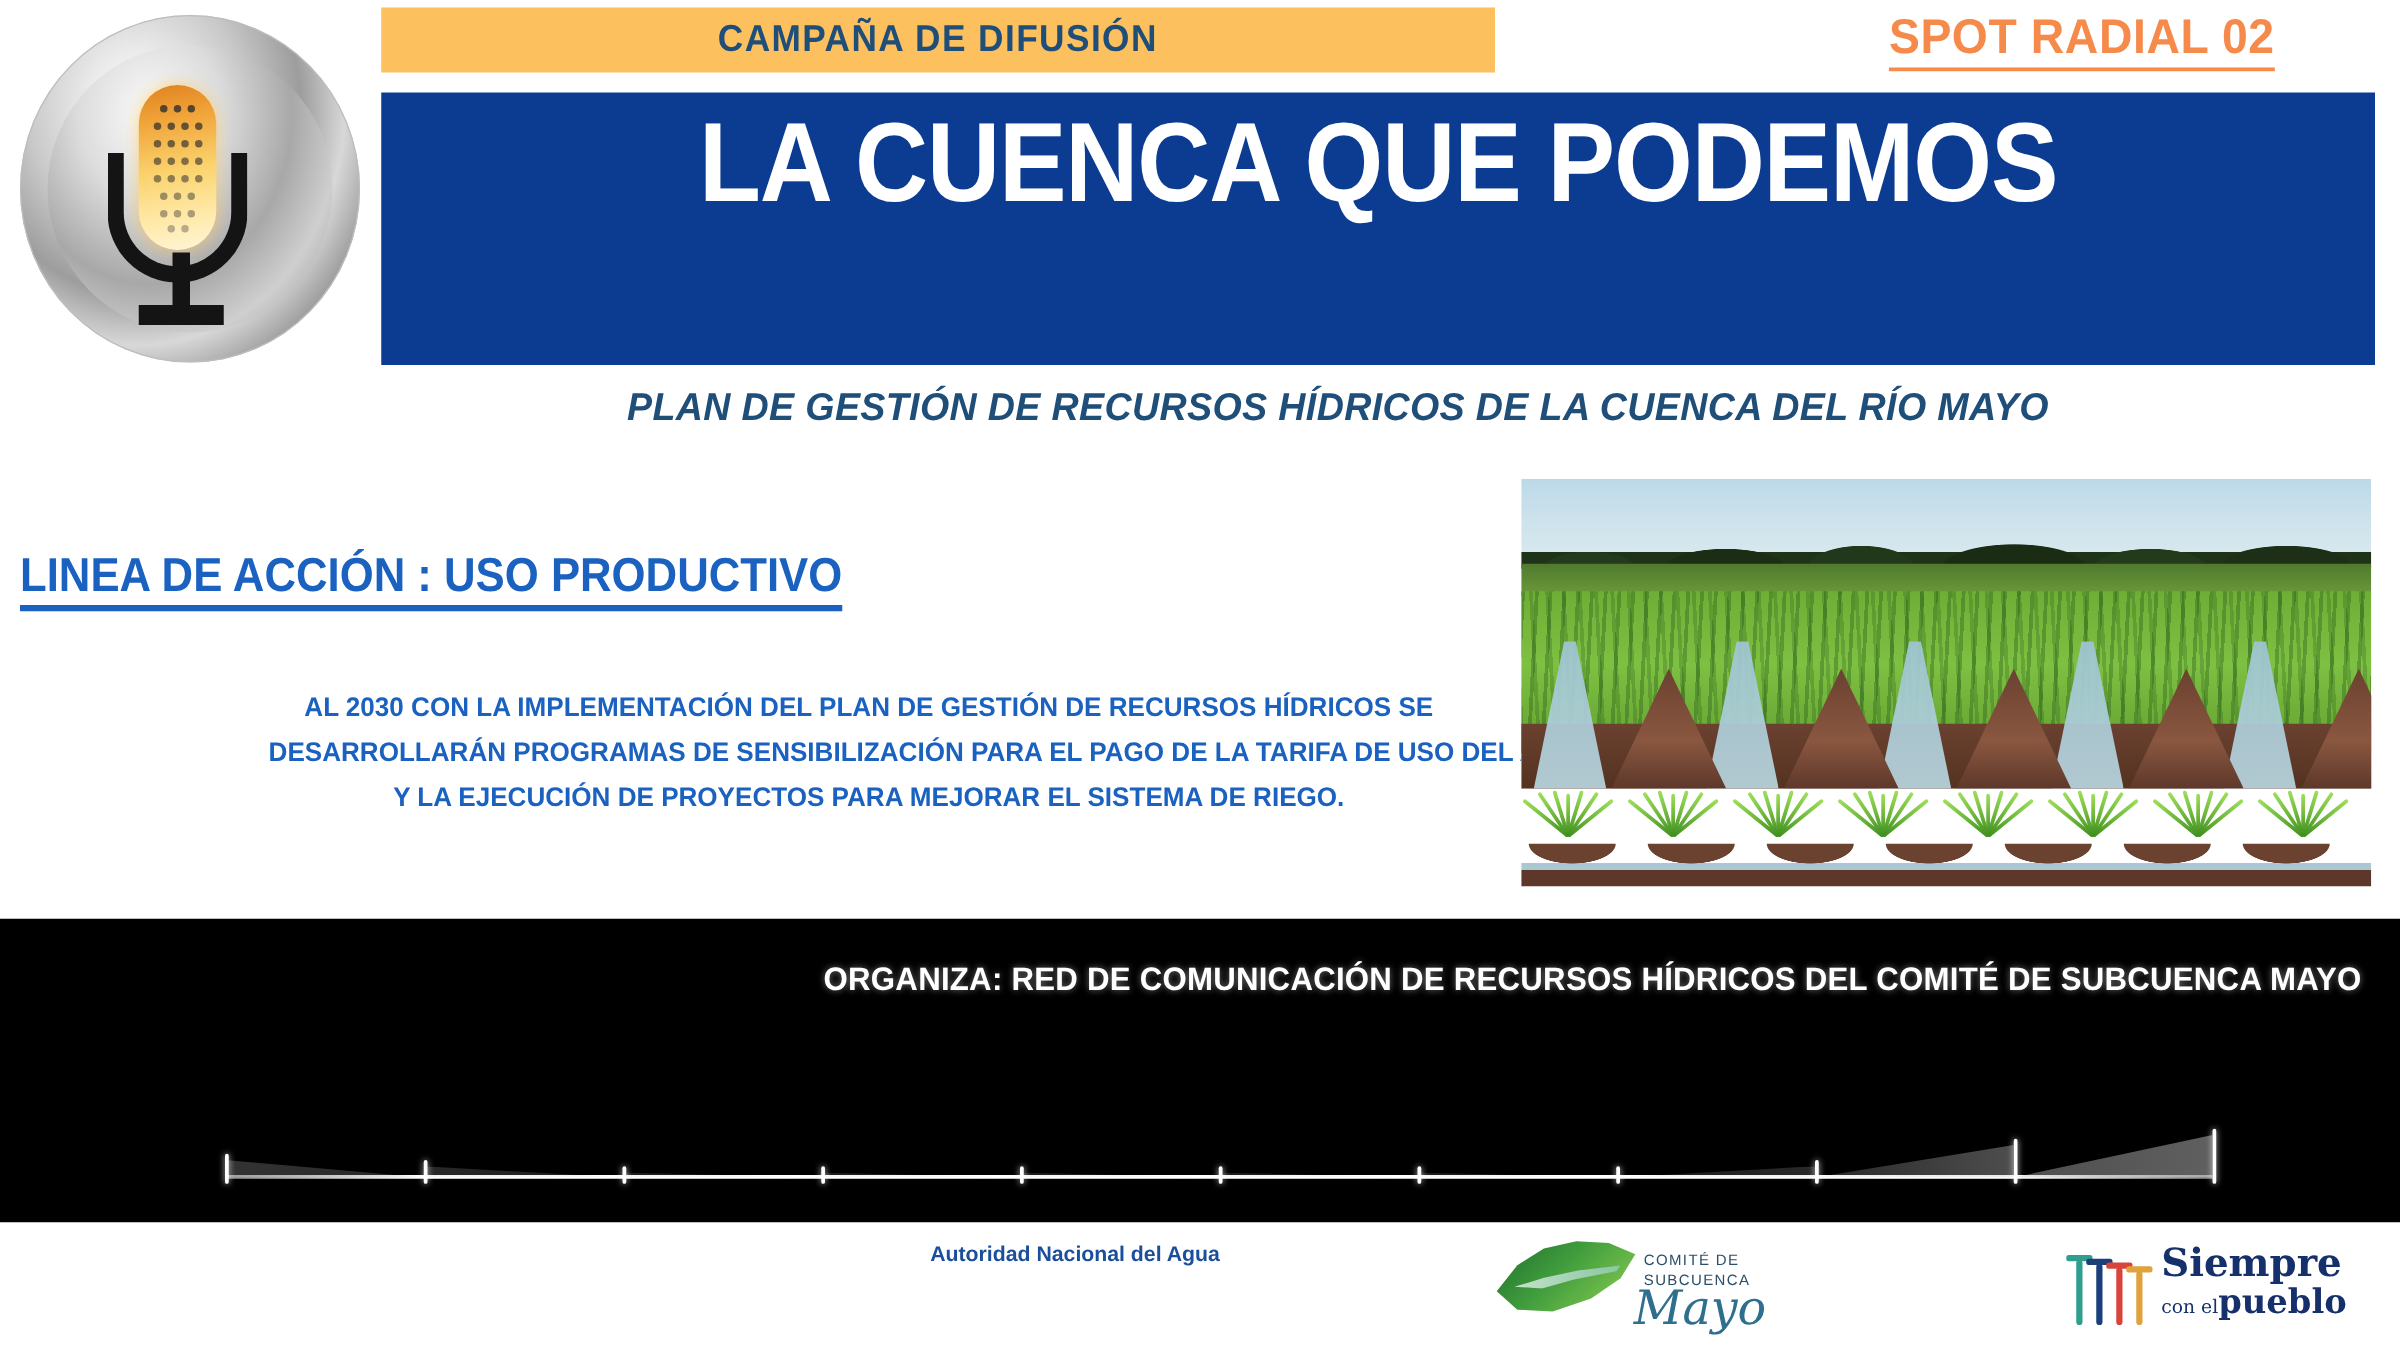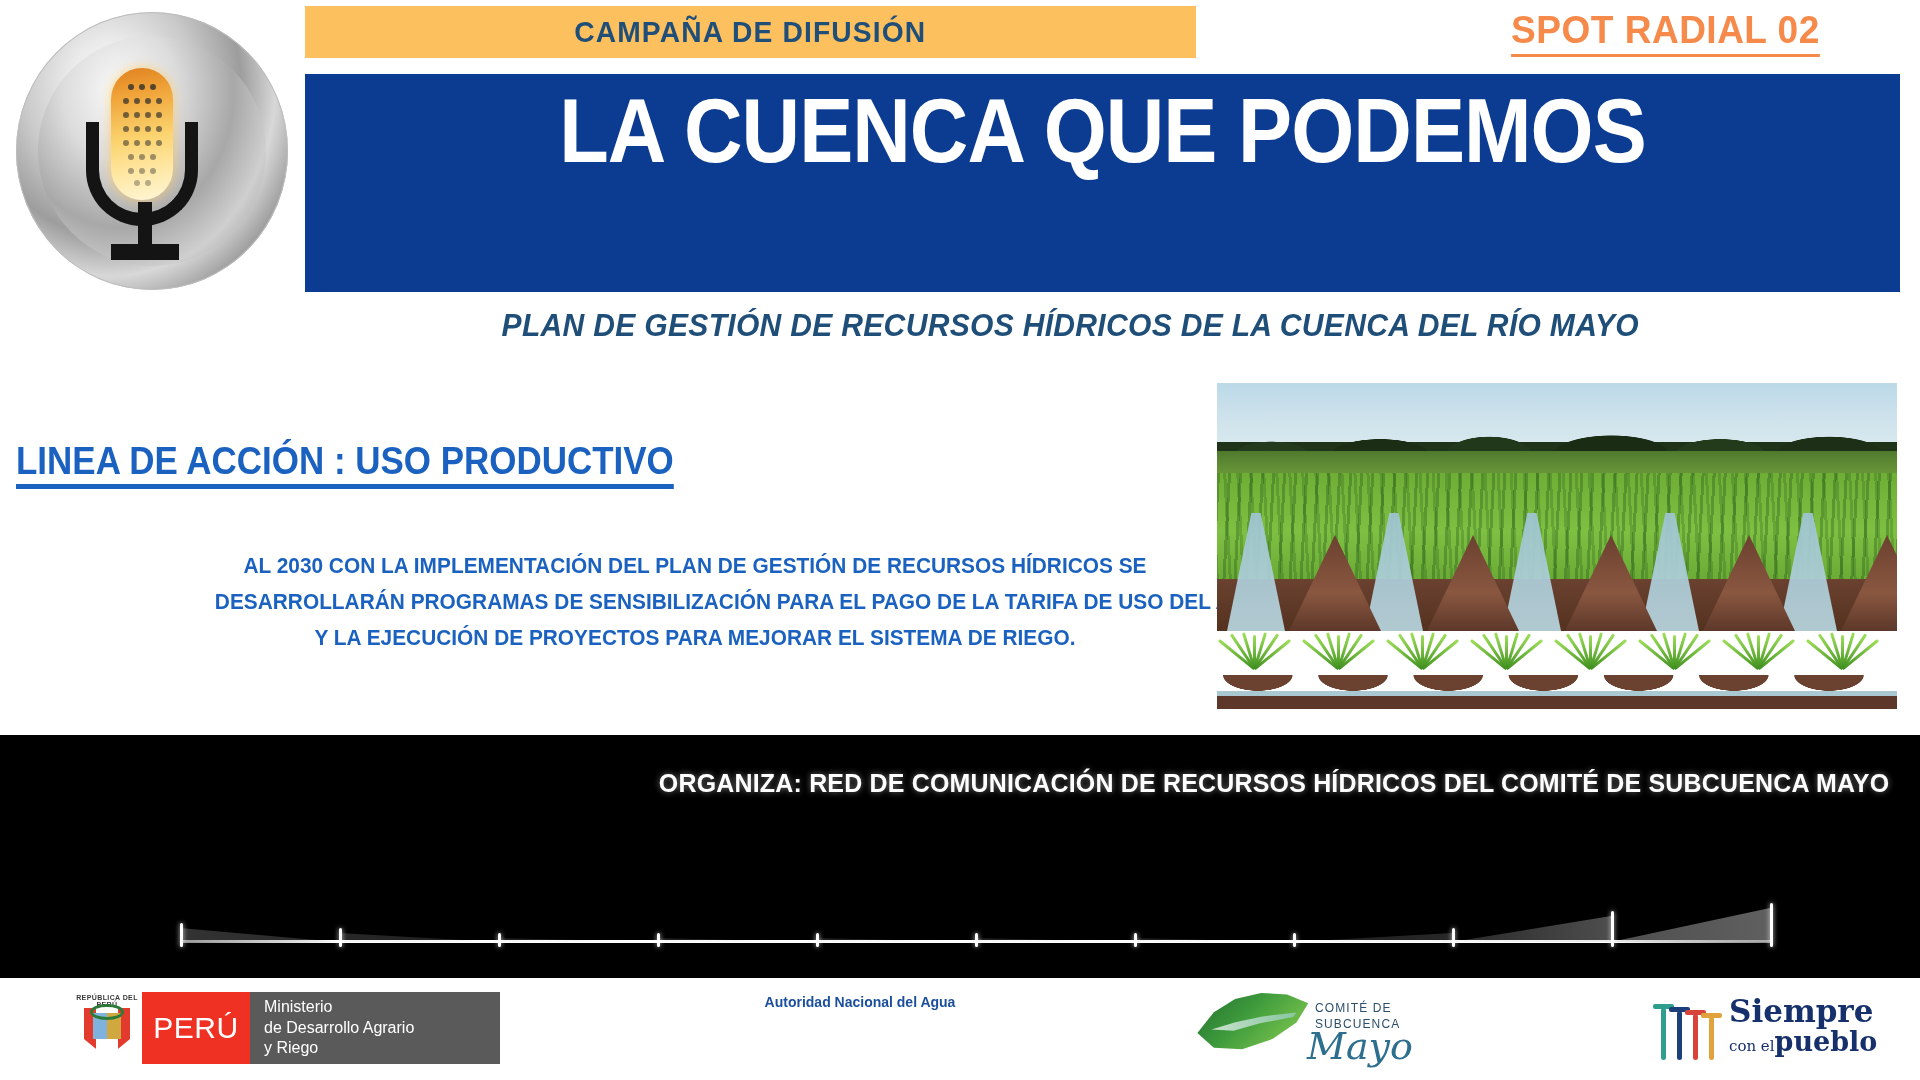--- a/index.html
+++ b/index.html
@@ -201,21 +201,21 @@
   .ana-row { display:flex; align-items:center; justify-content:center; gap:7px; }
   .ana-mark { width:58px; height:46px; position:relative; }
   .ana-mark .s1 { position:absolute; left:2px; top:4px; width:26px; height:38px; background:#1b4f9c;
     clip-path:polygon(100% 0, 100% 100%, 0 100%); }
   .ana-mark .s2 { position:absolute; left:27px; top:4px; width:28px; height:12px; background:#1b4f9c;
     border-radius:0 6px 0 0; }
   .ana-mark .s3 { position:absolute; left:27px; top:19px; width:28px; height:10px; background:#1b4f9c; }
   .ana-mark .s4 { position:absolute; left:22px; top:32px; width:34px; height:11px; background:#1b4f9c;
     border-radius:0 0 8px 8px; }
   .ana-text { color:#1b4f9c; font-size:37px; font-weight:700; letter-spacing:-.5px; }
-  .ana-sub { color:#1b4f9c; font-size:14px; font-weight:700; margin-top:2px; }
+  .ana-sub { color:#1b4f9c; font-size:17px; font-weight:700; margin-top:2px; }
 
   .logo-mayo { position:absolute; left:1195px; top:6px; width:230px; height:92px; }
   .leaf { position:absolute; left:0; top:6px; width:118px; height:74px;
     background:linear-gradient(135deg,#1f6b2e 0%, #3f9c3c 40%, #76c04c 75%, #a8d86a 100%);
     clip-path:polygon(2% 58%, 16% 30%, 34% 12%, 56% 4%, 78% 6%, 96% 18%, 86% 44%, 66% 66%, 40% 80%, 16% 78%);
   }
   .leaf::after { content:""; position:absolute; left:14%; top:26%; width:72%; height:44%;
     background:linear-gradient(100deg, rgba(255,255,255,.75), rgba(160,210,230,.55));
     clip-path:polygon(0 62%, 28% 40%, 60% 22%, 100% 10%, 96% 24%, 56% 44%, 26% 66%); }
   .mayo-txt { position:absolute; left:120px; top:16px; color:#2b4f6b; font-size:12px;
@@ -423,33 +423,20 @@
         <div class="wave-tick" style="left: 954px; height: 14px;"></div>
         <div class="wave-tick" style="left: 1113px; height: 14px;"></div>
         <div class="wave-tick" style="left: 1272px; height: 19px;"></div>
         <div class="wave-tick" style="left: 1431px; height: 36px;"></div>
         <div class="wave-tick" style="left: 1590px; height: 44px;"></div>
       </div>
   </div>
 
   <div class="footer">
 
-    <div class="logo-minagri">
-      <div class="shield">
-        <div class="arc">REPÚBLICA DEL PERÚ</div>
-        <div class="crest"></div>
-        <div class="wreath"></div>
-      </div>
-      <div class="peru-red">PERÚ</div>
-      <div class="peru-gray">
-        <div>Ministerio</div>
-        <div>de Desarrollo Agrario</div>
-        <div>y Riego</div>
-      </div>
-    </div>
 
     <div class="logo-ana">
       <div class="ana-sub">Autoridad Nacional del Agua</div>
     </div>
 
     <div class="logo-mayo">
       <div class="leaf"></div>
       <div class="mayo-txt">
         <div>COMITÉ DE</div>
         <div>SUBCUENCA</div>

